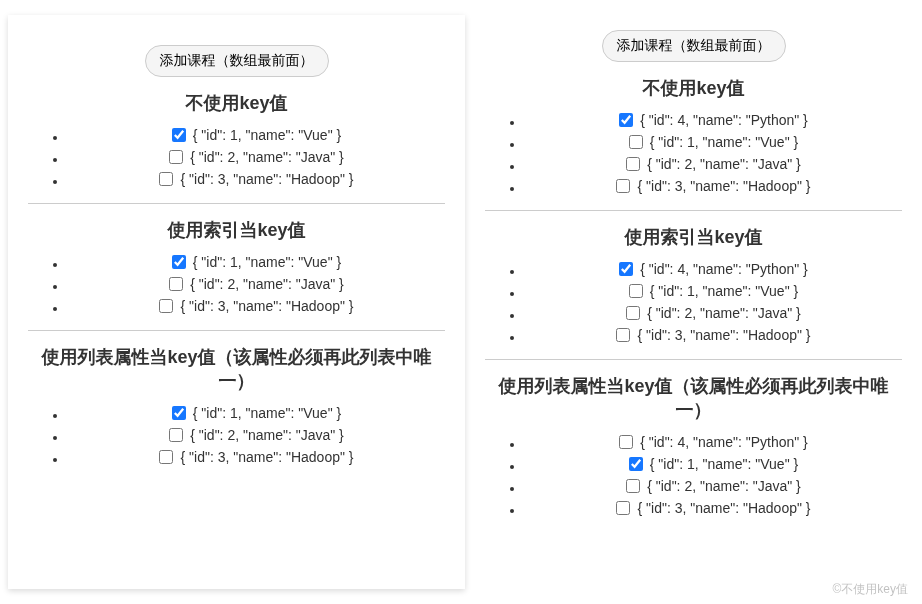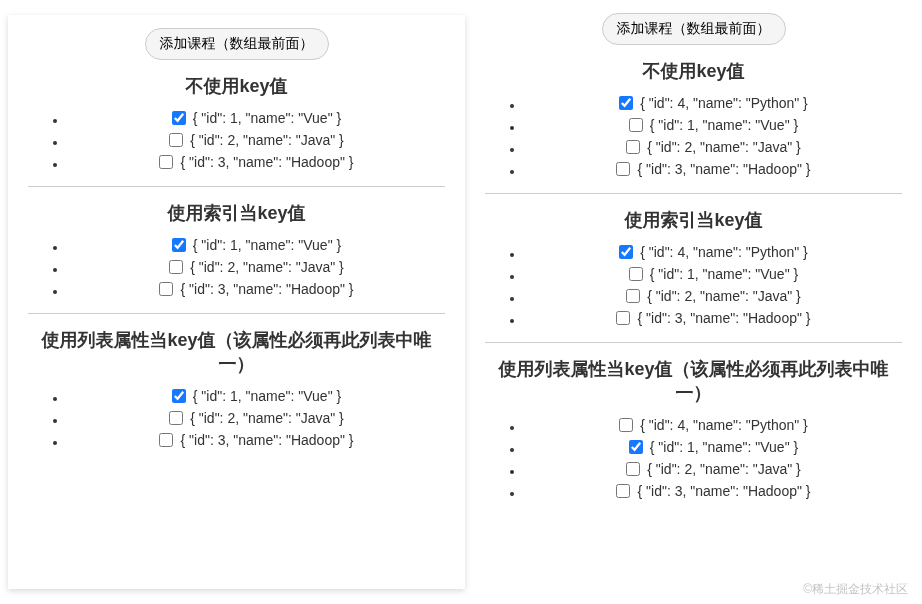--- a/index.html
+++ b/index.html
@@ -17,21 +17,21 @@
     .panel {
       flex: 1;
       padding: 10px 20px;
     }
     .panel.left {
       box-shadow: 0 2px 6px rgba(0,0,0,0.15);
       margin: 15px 0 15px 8px;
     }
     .add-btn {
       display: block;
-      margin: 3px auto 10px auto;
+      margin: 20px auto 10px auto;
       padding: 6px 14px;
       border: 1px solid #ccc;
       background: #f5f5f5;
       border-radius: 16px;
       font-size: 14px;
       cursor: pointer;
       font-family: inherit;
     }
     h3 {
       text-align: center;
@@ -183,13 +183,13 @@
           <input type="checkbox" style="">
           <span>{ "id": 2, "name": "Java" }</span>
         </span></li>
       <li><span class="item-row">
           <input type="checkbox" style="">
           <span>{ "id": 3, "name": "Hadoop" }</span>
         </span></li>
     </ul>
 </div>
 
-<div class="watermark">©稀土掘金技术社区</div>
+<div class="watermark">©不使用key值</div>
 
 </body></html>

